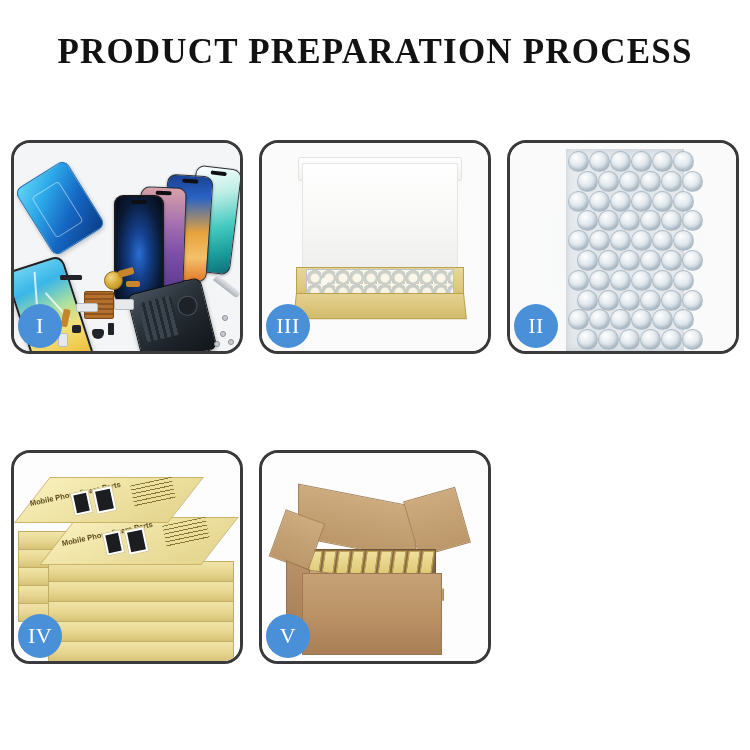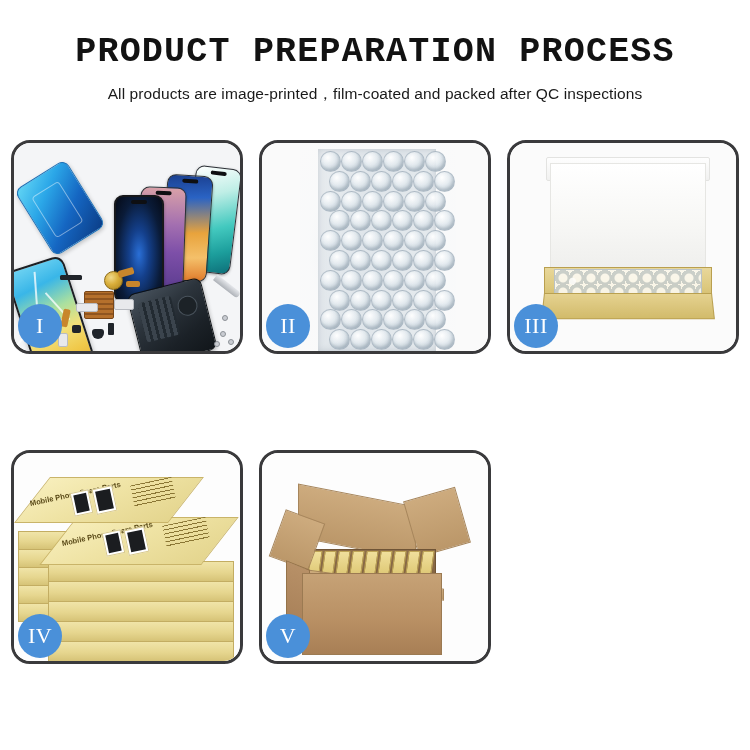--- a/index.html
+++ b/index.html
@@ -15,21 +15,21 @@
     position: relative;
   }
 
   
   .header {
     width: 750px;
     padding-top: 34px;
     text-align: center;
   }
   .title {
-    font-family: Liberation Mono, monospace;
+    font-family: Liberation Serif, serif;
     font-size: 35px;
     font-weight: bold;
     letter-spacing: 1.2px;
     color: #121212;
     line-height: 1.05;
     white-space: nowrap;
   }
   .subtitle {
     margin-top: 13px;
     font-family: "Liberation Sans", sans-serif;
@@ -350,21 +350,20 @@
   .tape-seam {
     position:absolute;
     background: rgba(150,122,90,.55);
   }
 </style>
 </head>
 <body>
 
 <div class="header">
   <div class="title">PRODUCT PREPARATION PROCESS</div>
-  <div class="subtitle">All products are image-printed，film-coated and packed after QC inspections</div>
 </div>
 
 <div class="grid">
 
   <div class="panel">
     <div class="panel-inner">
       <div class="p1-bg"></div>
 
       <div class="film-blue"></div>
 
@@ -405,108 +404,108 @@
       <div class="part flexw" style="left:62px;top:160px;width:20px;height:7px;"></div>
       <div class="part flexw" style="left:100px;top:156px;width:18px;height:9px;"></div>
       <div class="part flexw" style="left:44px;top:190px;width:8px;height:12px;border-radius:2px;"></div>
 
       <div class="part screw" style="left:206px;top:188px;"></div>
       <div class="part screw" style="left:214px;top:196px;"></div>
       <div class="part screw" style="left:200px;top:198px;"></div>
       <div class="part screw" style="left:208px;top:172px;"></div>
     </div>
     <div class="badge">I</div>
-  </div>
-
-  <div class="panel">
-    <div class="panel-inner">
-      <div class="p2-bg"></div>
-      <div class="wrap-halo"></div>
-      <div class="wrap-sheet"></div>
-      <div class="bubbles">
-        <span class="bub"></span>
-          <span class="bub"></span>
-          <span class="bub"></span>
-          <span class="bub"></span>
-          <span class="bub"></span>
-          <span class="bub"></span>
-        <span class="bub odd"></span>
-          <span class="bub odd"></span>
-          <span class="bub odd"></span>
-          <span class="bub odd"></span>
-          <span class="bub odd"></span>
-          <span class="bub odd"></span>
-        <span class="bub"></span>
-          <span class="bub"></span>
-          <span class="bub"></span>
-          <span class="bub"></span>
-          <span class="bub"></span>
-          <span class="bub"></span>
-        <span class="bub odd"></span>
-          <span class="bub odd"></span>
-          <span class="bub odd"></span>
-          <span class="bub odd"></span>
-          <span class="bub odd"></span>
-          <span class="bub odd"></span>
-        <span class="bub"></span>
-          <span class="bub"></span>
-          <span class="bub"></span>
-          <span class="bub"></span>
-          <span class="bub"></span>
-          <span class="bub"></span>
-        <span class="bub odd"></span>
-          <span class="bub odd"></span>
-          <span class="bub odd"></span>
-          <span class="bub odd"></span>
-          <span class="bub odd"></span>
-          <span class="bub odd"></span>
-        <span class="bub"></span>
-          <span class="bub"></span>
-          <span class="bub"></span>
-          <span class="bub"></span>
-          <span class="bub"></span>
-          <span class="bub"></span>
-        <span class="bub odd"></span>
-          <span class="bub odd"></span>
-          <span class="bub odd"></span>
-          <span class="bub odd"></span>
-          <span class="bub odd"></span>
-          <span class="bub odd"></span>
-        <span class="bub"></span>
-          <span class="bub"></span>
-          <span class="bub"></span>
-          <span class="bub"></span>
-          <span class="bub"></span>
-          <span class="bub"></span>
-        <span class="bub odd"></span>
-          <span class="bub odd"></span>
-          <span class="bub odd"></span>
-          <span class="bub odd"></span>
-          <span class="bub odd"></span>
-          <span class="bub odd"></span>
-      </div>
-    </div>
-    <div class="badge">II</div>
   </div>
 
   <div class="panel">
     <div class="panel-inner">
       <div class="p3-bg"></div>
       <div class="lid-tab"></div>
       <div class="lid-back"></div>
       <div class="lid-face"></div>
       <div class="box-tray"></div>
       <div class="tray-bubble"></div>
       <div class="tray-front"></div>
     </div>
     <div class="badge">III</div>
   </div>
 
   <div class="panel">
     <div class="panel-inner">
+      <div class="p2-bg"></div>
+      <div class="wrap-halo"></div>
+      <div class="wrap-sheet"></div>
+      <div class="bubbles">
+        <span class="bub"></span>
+          <span class="bub"></span>
+          <span class="bub"></span>
+          <span class="bub"></span>
+          <span class="bub"></span>
+          <span class="bub"></span>
+        <span class="bub odd"></span>
+          <span class="bub odd"></span>
+          <span class="bub odd"></span>
+          <span class="bub odd"></span>
+          <span class="bub odd"></span>
+          <span class="bub odd"></span>
+        <span class="bub"></span>
+          <span class="bub"></span>
+          <span class="bub"></span>
+          <span class="bub"></span>
+          <span class="bub"></span>
+          <span class="bub"></span>
+        <span class="bub odd"></span>
+          <span class="bub odd"></span>
+          <span class="bub odd"></span>
+          <span class="bub odd"></span>
+          <span class="bub odd"></span>
+          <span class="bub odd"></span>
+        <span class="bub"></span>
+          <span class="bub"></span>
+          <span class="bub"></span>
+          <span class="bub"></span>
+          <span class="bub"></span>
+          <span class="bub"></span>
+        <span class="bub odd"></span>
+          <span class="bub odd"></span>
+          <span class="bub odd"></span>
+          <span class="bub odd"></span>
+          <span class="bub odd"></span>
+          <span class="bub odd"></span>
+        <span class="bub"></span>
+          <span class="bub"></span>
+          <span class="bub"></span>
+          <span class="bub"></span>
+          <span class="bub"></span>
+          <span class="bub"></span>
+        <span class="bub odd"></span>
+          <span class="bub odd"></span>
+          <span class="bub odd"></span>
+          <span class="bub odd"></span>
+          <span class="bub odd"></span>
+          <span class="bub odd"></span>
+        <span class="bub"></span>
+          <span class="bub"></span>
+          <span class="bub"></span>
+          <span class="bub"></span>
+          <span class="bub"></span>
+          <span class="bub"></span>
+        <span class="bub odd"></span>
+          <span class="bub odd"></span>
+          <span class="bub odd"></span>
+          <span class="bub odd"></span>
+          <span class="bub odd"></span>
+          <span class="bub odd"></span>
+      </div>
+    </div>
+    <div class="badge">II</div>
+  </div>
+
+  <div class="panel">
+    <div class="panel-inner">
       <div class="p4-bg"></div>
 
       <div class="ybox" style="left:4px;top:78px;width:104px;height:17px;"></div>
       <div class="ybox" style="left:4px;top:96px;width:104px;height:17px;"></div>
       <div class="ybox" style="left:4px;top:114px;width:104px;height:17px;"></div>
       <div class="ybox" style="left:4px;top:132px;width:104px;height:17px;"></div>
       <div class="ybox" style="left:4px;top:150px;width:104px;height:17px;"></div>
 
       <div class="ybox" style="left:34px;top:108px;width:184px;height:19px;"></div>
       <div class="ybox" style="left:34px;top:128px;width:184px;height:19px;"></div>

